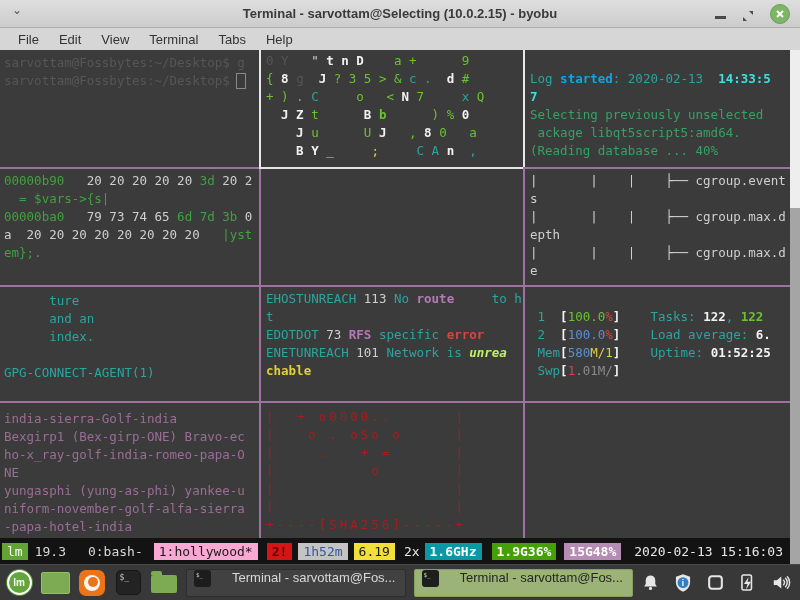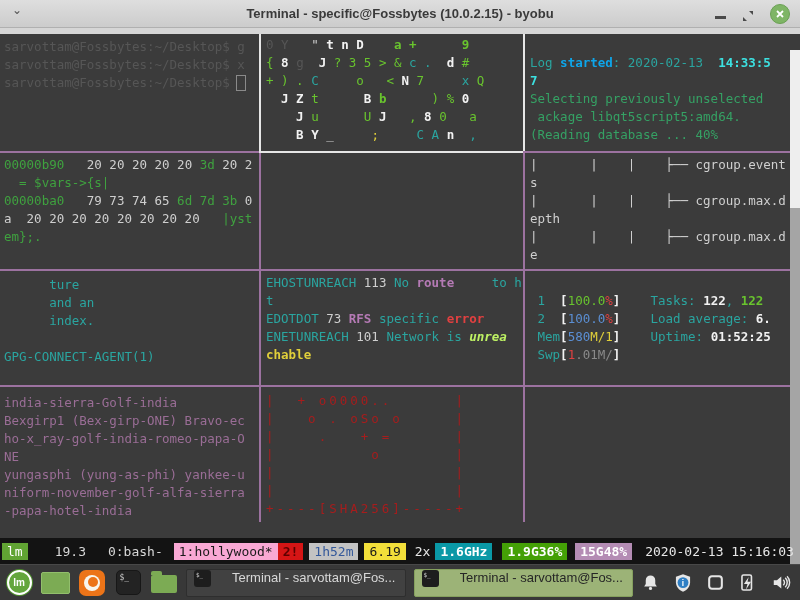--- a/index.html
+++ b/index.html
@@ -17,21 +17,21 @@
   .btn-restore{width:12px;height:12px;}
   .btn-close{width:18px;height:18px;border-radius:50%;background:#7fb566;border:1px solid #6aa054;
              display:flex;align-items:center;justify-content:center;}
 
   
   .menubar{position:absolute;top:28px;left:0;width:800px;height:22px;background:#d6d6d6;
            display:flex;align-items:center;padding-left:8px;box-sizing:border-box;}
   .menu-item{padding:0 10px;font-size:13px;color:#333;}
 
   
-  .panes{position:absolute;top:34px;left:0;width:800px;height:488px;background:#3b3b3b;
+  .panes{position:absolute;top:50px;left:0;width:800px;height:488px;background:#3b3b3b;
          font-family:"DejaVu Sans Mono",monospace;font-size:12.5px;color:#cfcfcf;}
   .pane{position:absolute;overflow:hidden;padding:2px 0 0 4px;box-sizing:border-box;}
   .tl{height:18px;line-height:18px;white-space:pre;}
   .ls3 .tl{letter-spacing:3px;}
   .cur{display:inline-block;width:8px;height:14px;outline:1px solid #8a8a8a;vertical-align:-2px;}
   .vline{position:absolute;width:2px;}
   .hline{position:absolute;height:2px;}
   .b-white{background:#e6e6e6;}
   .b-purple{background:#9c72a0;}
   .scrollbar{position:absolute;top:50px;right:0;width:10px;height:514px;background:#eeeeee;}
@@ -74,21 +74,21 @@
   .win-label{white-space:nowrap;overflow:hidden;text-overflow:clip;}
   .tray{margin-left:auto;display:flex;align-items:center;gap:13px;padding-right:4px;}
 </style>
 </head>
 <body>
 
 <div class="window">
 
   <div class="titlebar">
     <div class="tb-chevron">⌄</div>
-    <div class="tb-title">Terminal - specific@Fossbytes (10.0.2.15) - byobu</div>
+    <div class="tb-title">Terminal - sarvottam@Selecting (10.0.2.15) - byobu</div>
     <div class="tb-controls">
       <div class="btn-min"></div>
       <div class="btn-restore">
         <svg width="12" height="12" viewBox="0 0 12 12">
           <path d="M11 1H7l4 4z" fill="#4a4a4a"></path>
             <path d="M1 11V7l4 4z" fill="#4a4a4a"></path>
         </svg>
       </div>
       <div class="btn-close">
         <svg width="10" height="10" viewBox="0 0 10 10">
@@ -104,25 +104,24 @@
     <span class="menu-item">View</span>
     <span class="menu-item">Terminal</span>
     <span class="menu-item">Tabs</span>
     <span class="menu-item">Help</span>
   </div>
 
   <div class="panes">
 
     <div class="pane" style="left:0;top:2px;width:258px;height:114px;">
         <div class="tl"><span style="color: rgb(86, 86, 86);">sarvottam@Fossbytes:~/Desktop$ g</span></div>
-        <div class="tl"><span style="color: rgb(86, 86, 86);">sarvottam@Fossbytes:~/Desktop$ x</span></div>
         <div class="tl"><span style="color: rgb(86, 86, 86);">sarvottam@Fossbytes:~/Desktop$ </span><span class="cur">&nbsp;</span></div>
       </div>
     <div class="pane" style="left:262px;top:0;width:260px;height:116px;">
-        <div class="tl"><span style="color: rgb(86, 86, 86);">0 Y   </span><span style="color: rgb(207, 207, 207);">" </span><span style="color: rgb(242, 242, 242); font-weight: bold;">t n D</span><span style="color: rgb(105, 196, 46); font-weight: bold;">    a +      9</span></div>
+        <div class="tl"><span style="color: rgb(86, 86, 86);">0 Y   </span><span style="color: rgb(207, 207, 207);">" </span><span style="color: rgb(242, 242, 242); font-weight: bold;">t n D</span><span style="color: rgb(105, 196, 46);">    a +      9</span></div>
         <div class="tl"><span style="color: rgb(105, 196, 46);">{ </span><span style="color: rgb(242, 242, 242); font-weight: bold;">8 </span><span style="color: rgb(86, 86, 86);">g  </span><span style="color: rgb(242, 242, 242); font-weight: bold;">J </span><span style="color: rgb(105, 196, 46);">? 3 5 &gt; &amp; </span><span style="color: rgb(42, 165, 160);">c . </span><span style="color: rgb(105, 196, 46);"> </span><span style="color: rgb(242, 242, 242); font-weight: bold;">d </span><span style="color: rgb(105, 196, 46);">#</span></div>
         <div class="tl"><span style="color: rgb(105, 196, 46);">+ ) . </span><span style="color: rgb(42, 165, 160);">C</span><span style="color: rgb(105, 196, 46);">     o   </span><span style="color: rgb(105, 196, 46);">&lt; </span><span style="color: rgb(242, 242, 242); font-weight: bold;">N </span><span style="color: rgb(105, 196, 46);">7     </span><span style="color: rgb(42, 165, 160);">x </span><span style="color: rgb(105, 196, 46);">Q</span></div>
         <div class="tl"><span style="color: rgb(105, 196, 46);">  </span><span style="color: rgb(242, 242, 242); font-weight: bold;">J Z </span><span style="color: rgb(105, 196, 46);">t      </span><span style="color: rgb(242, 242, 242); font-weight: bold;">B </span><span style="color: rgb(105, 196, 46); font-weight: bold;">b</span><span style="color: rgb(105, 196, 46);">      ) % </span><span style="color: rgb(242, 242, 242); font-weight: bold;">0</span></div>
         <div class="tl"><span style="color: rgb(105, 196, 46);">    </span><span style="color: rgb(242, 242, 242); font-weight: bold;">J </span><span style="color: rgb(105, 196, 46);">u      U </span><span style="color: rgb(242, 242, 242); font-weight: bold;">J</span><span style="color: rgb(105, 196, 46);">   , </span><span style="color: rgb(242, 242, 242); font-weight: bold;">8 </span><span style="color: rgb(105, 196, 46);">0   a</span></div>
         <div class="tl"><span style="color: rgb(105, 196, 46);">    </span><span style="color: rgb(242, 242, 242); font-weight: bold;">B Y </span><span style="color: rgb(207, 207, 207);">_</span><span style="color: rgb(105, 196, 46);">     </span><span style="color: rgb(224, 207, 58);">;</span><span style="color: rgb(105, 196, 46);">     </span><span style="color: rgb(42, 165, 160);">C A </span><span style="color: rgb(242, 242, 242); font-weight: bold;">n</span><span style="color: rgb(42, 165, 160);">  ,</span></div>
       </div>
     <div class="pane" style="left:526px;top:0;width:262px;height:116px;">
         <div class="tl">&nbsp;</div>
         <div class="tl"><span style="color: rgb(42, 165, 160);">Log </span><span style="color: #0ea5e9; font-weight: bold;">started</span><span style="color: rgb(42, 165, 160);">: 2020-02-13  </span><span style="color: rgb(60, 224, 224); font-weight: bold;">14:33:5</span></div>
         <div class="tl"><span style="color: rgb(60, 224, 224); font-weight: bold;">7</span></div>
@@ -204,21 +203,21 @@
     <div class="vline b-purple" style="left:259px;top:353px;height:135px;"></div>
     <div class="vline b-purple" style="left:523px;top:353px;height:135px;"></div>
   </div>
 
   <div class="scrollbar">
     <div class="scroll-thumb"></div>
   </div>
 
   <div class="statusbar">
       <span class="sb-item" style="background: rgb(97, 164, 51); color: rgb(255, 255, 255);">lm</span>
-      <span class="sb-item" style="color: rgb(216, 216, 216); margin-left: 22px;">19.3</span>
+      <span class="sb-item" style="color: rgb(216, 216, 216); margin-left: 2px;">19.3</span>
       <span class="sb-item" style="color: rgb(216, 216, 216); margin-left: 12px;">0:bash-</span>
       <span class="sb-item" style="background: #f9a8d4; color: rgb(26, 26, 26); margin-left: 6px;">1:hollywood*</span>
       <span class="sb-spacer"></span>
       <span class="sb-item" style="background: rgb(213, 21, 21); color: rgb(92, 0, 0); font-weight: bold;">2!</span>
       <span class="sb-item" style="background: rgb(195, 195, 195); color: rgb(51, 88, 154); margin-left: 6px;">1h52m</span>
       <span class="sb-item" style="background: rgb(242, 223, 58); color: rgb(26, 26, 26); margin-left: 6px;">6.19</span>
       <span class="sb-item" style="color: rgb(232, 232, 232); margin-left: 4px;">2x</span>
       <span class="sb-item" style="background: rgb(10, 152, 166); color: rgb(255, 255, 255); font-weight: bold;">1.6GHz</span>
       <span class="sb-item" style="background: rgb(68, 160, 6); color: rgb(255, 255, 255); font-weight: bold; margin-left: 10px;">1.9G36%</span>
       <span class="sb-item" style="background: rgb(180, 140, 180); color: rgb(255, 255, 255); font-weight: bold; margin-left: 8px;">15G48%</span>

